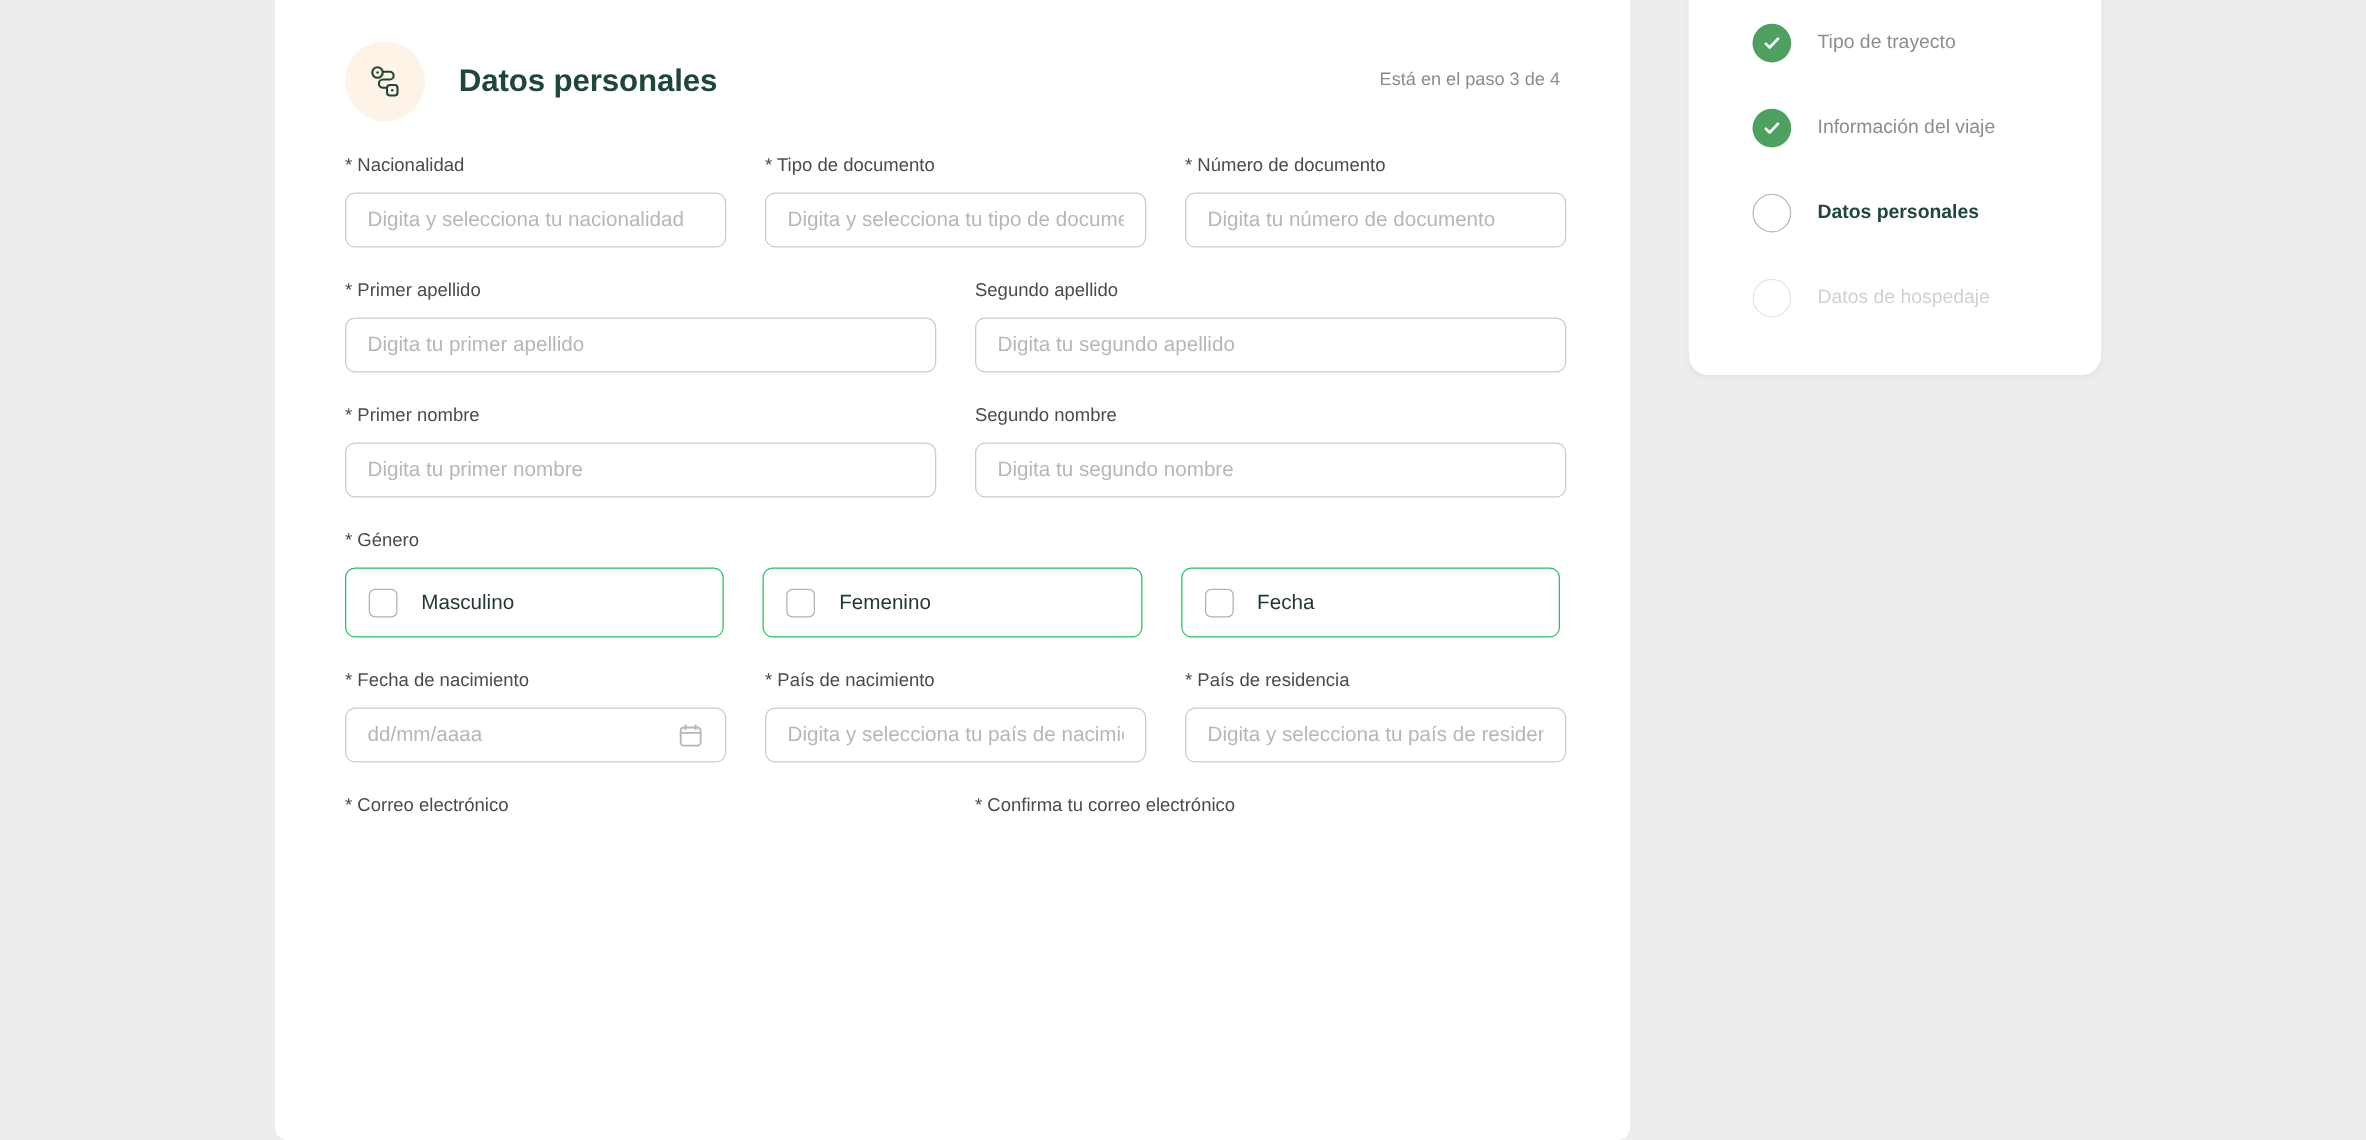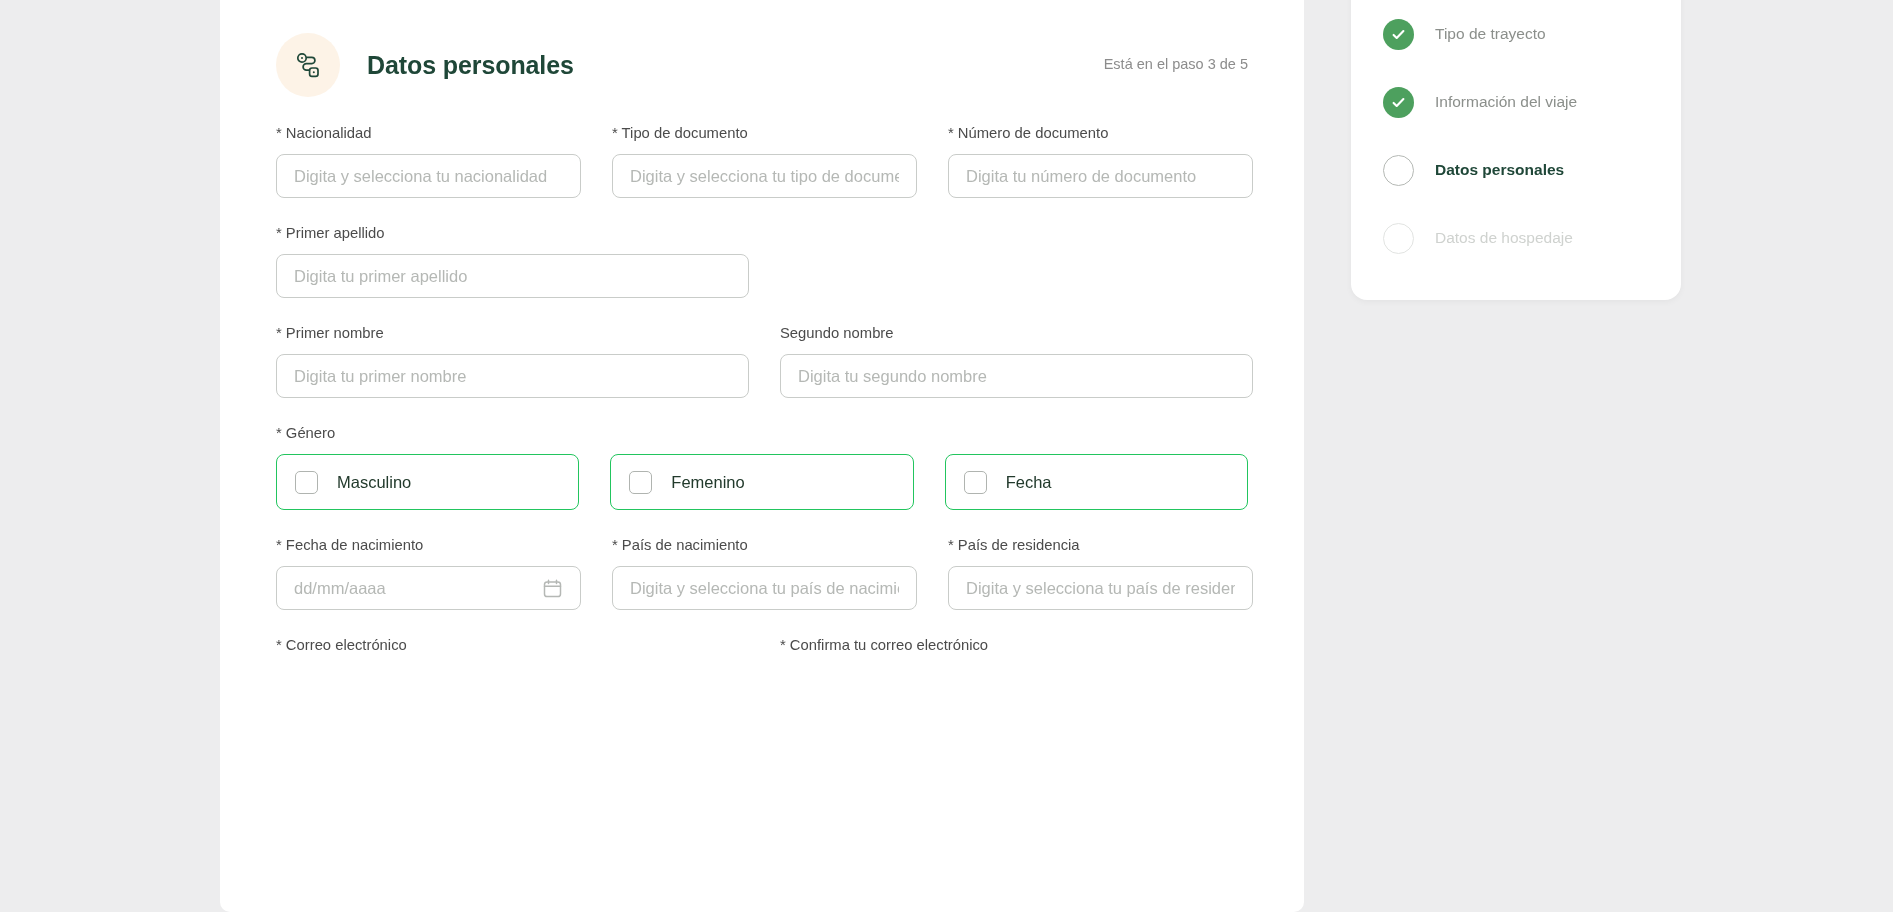--- a/index.html
+++ b/index.html
@@ -167,21 +167,21 @@
     padding: 24px 0 28px 0;
     background: #ffffff;
     border-radius: 0 0 16px 16px;
     box-shadow: 0 2px 6px rgba(0,0,0,0.045);
   }
 
   .step-item {
     display: flex;
     align-items: center;
     height: 68px;
-    padding-left: 32px;
+    padding-left: 51px;
   }
 
   .step-bullet {
     width: 31px;
     height: 31px;
     border-radius: 50%;
     flex: 0 0 auto;
     display: flex;
     align-items: center;
     justify-content: center;
@@ -220,21 +220,21 @@
         <div class="header-icon-wrap">
           <svg width="30" height="30" viewBox="0 0 30 30" fill="none" stroke="#1f4738" stroke-width="1.7" stroke-linecap="round" stroke-linejoin="round">
             <circle cx="9" cy="8" r="4.2"></circle>
             <circle cx="9" cy="8" r="1" fill="#1f4738" stroke="none"></circle>
             <rect x="16.6" y="18" width="8.4" height="8.4" rx="2.4"></rect>
             <circle cx="20.8" cy="22.2" r="1" fill="#1f4738" stroke="none"></circle>
             <path d="M14 7.4h4.8a3.1 3.1 0 0 1 0 6.2h-5.4a3.3 3.3 0 0 0 0 6.6h2.9"></path>
           </svg>
         </div>
         <div class="page-title">Datos personales</div>
-        <div class="step-counter">Está en el paso 3 de 5</div>
+        <div class="step-counter">Está en el paso 3 de 4</div>
       </div>
 
       <div class="form-body" id="form-body">
           <div class="field-row">
             <div class="field col-3">
               <div class="field-label">* Nacionalidad</div>
               <div class="input-shell">
                 <div class="input-text">Digita y selecciona tu nacionalidad</div>
               </div>
             </div>
@@ -249,20 +249,26 @@
               <div class="input-shell">
                 <div class="input-text">Digita tu número de documento</div>
               </div>
             </div>
           </div>
           <div class="field-row">
             <div class="field col-2">
               <div class="field-label">* Primer apellido</div>
               <div class="input-shell">
                 <div class="input-text">Digita tu primer apellido</div>
+              </div>
+            </div>
+            <div class="field col-2">
+              <div class="field-label">Segundo apellido</div>
+              <div class="input-shell">
+                <div class="input-text">Digita tu segundo apellido</div>
               </div>
             </div>
           </div>
           <div class="field-row">
             <div class="field col-2">
               <div class="field-label">* Primer nombre</div>
               <div class="input-shell">
                 <div class="input-text">Digita tu primer nombre</div>
               </div>
             </div>

